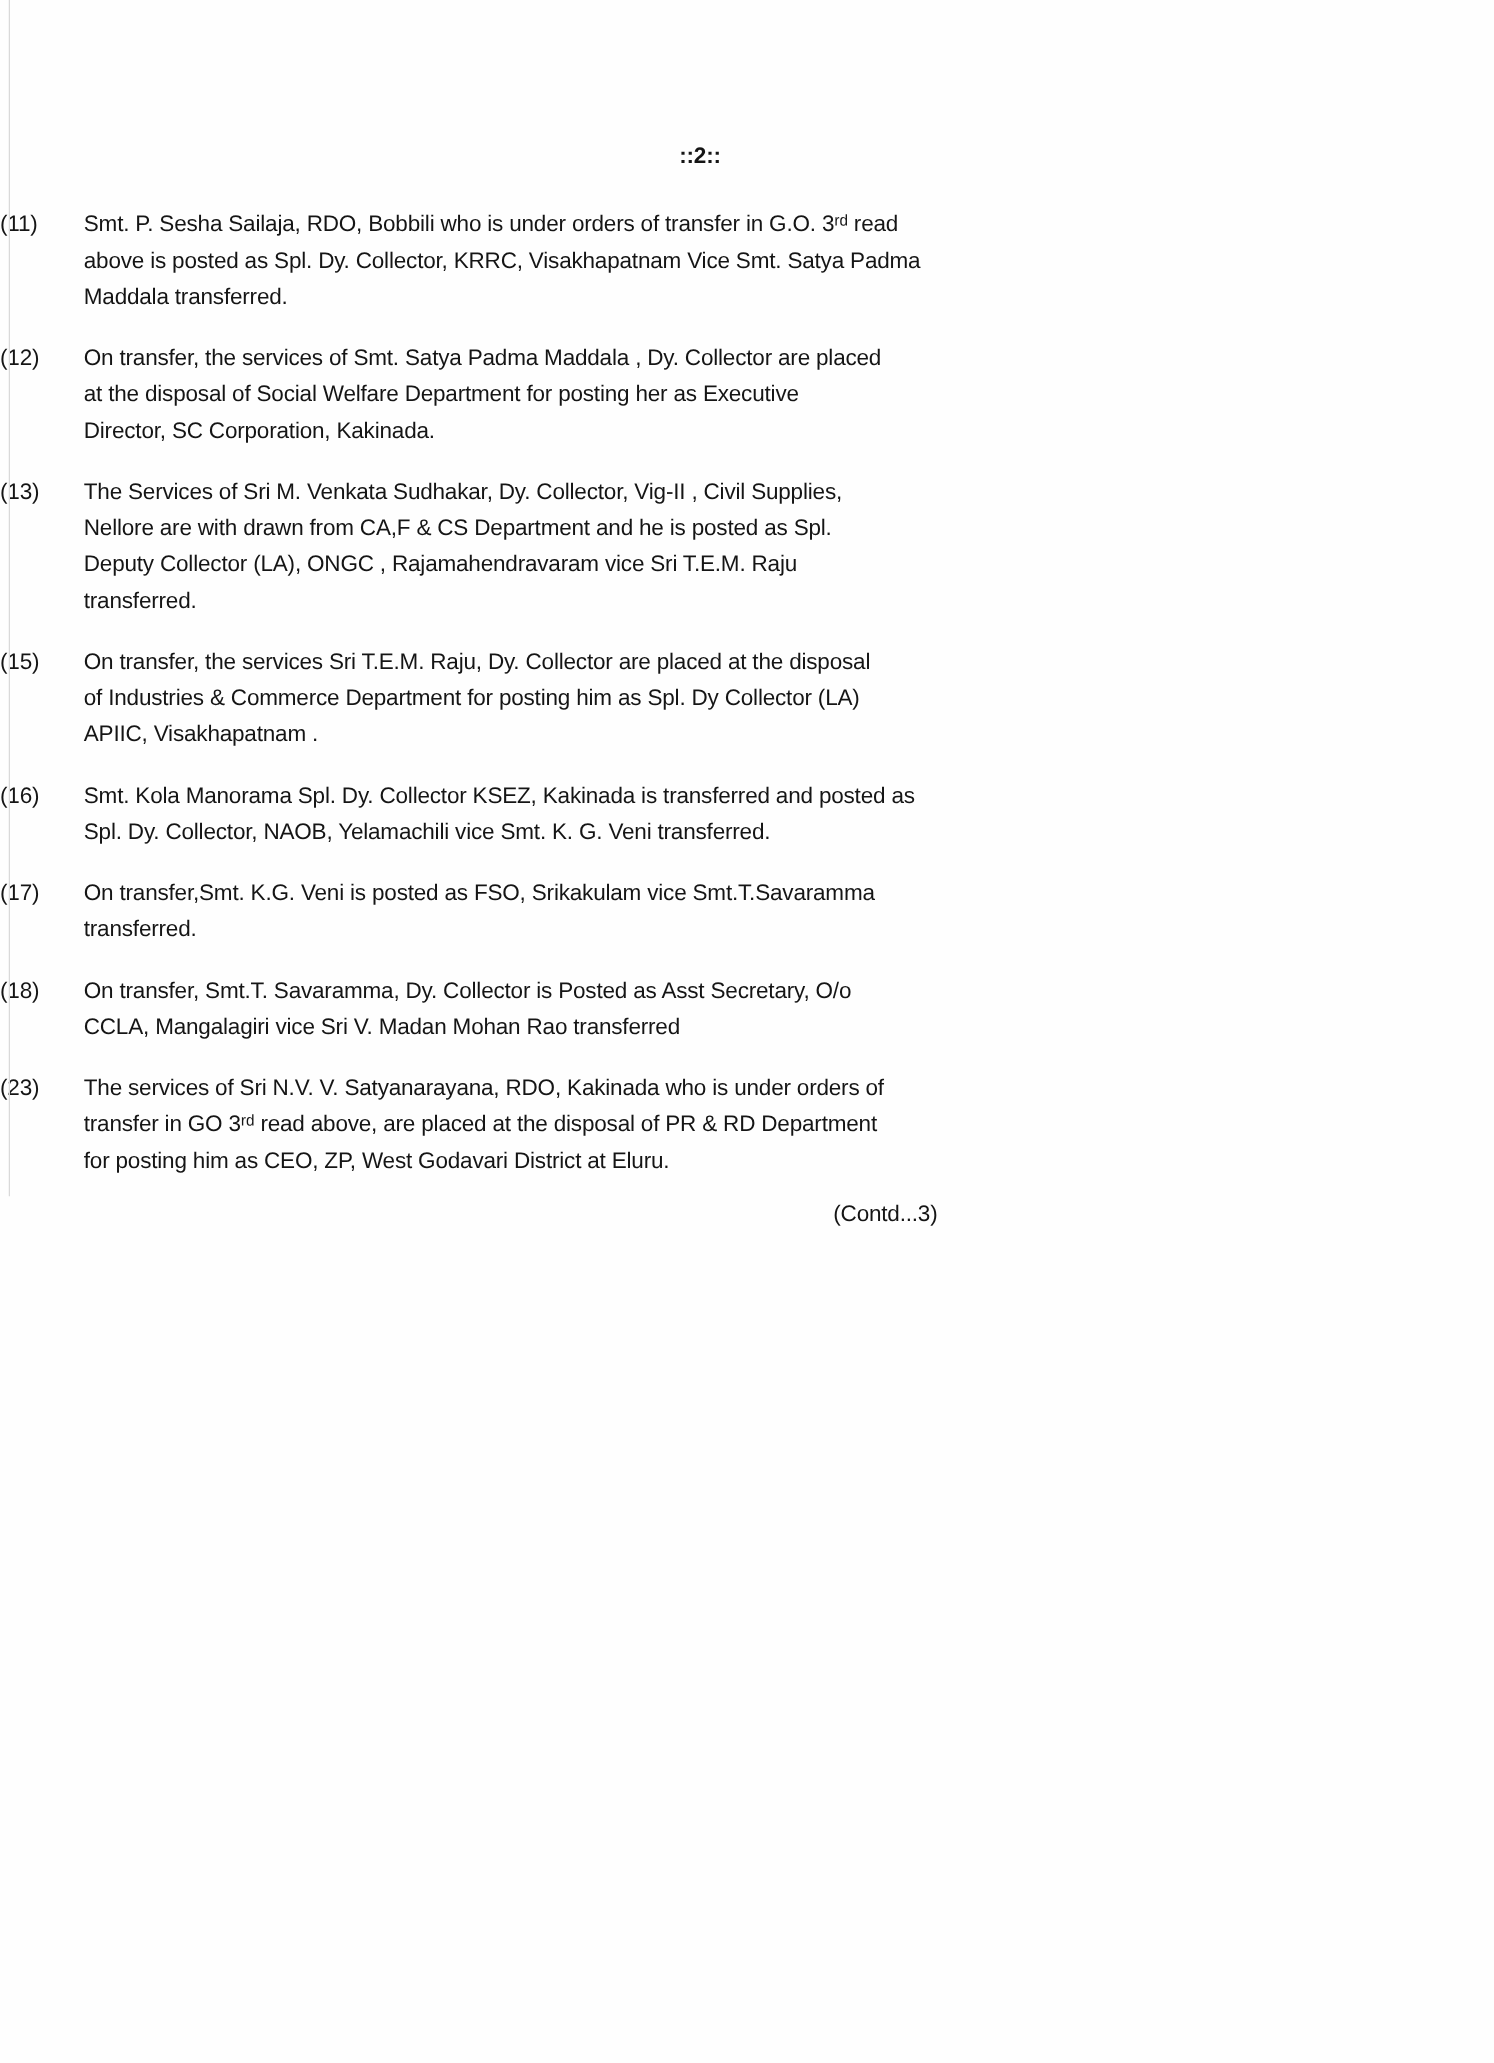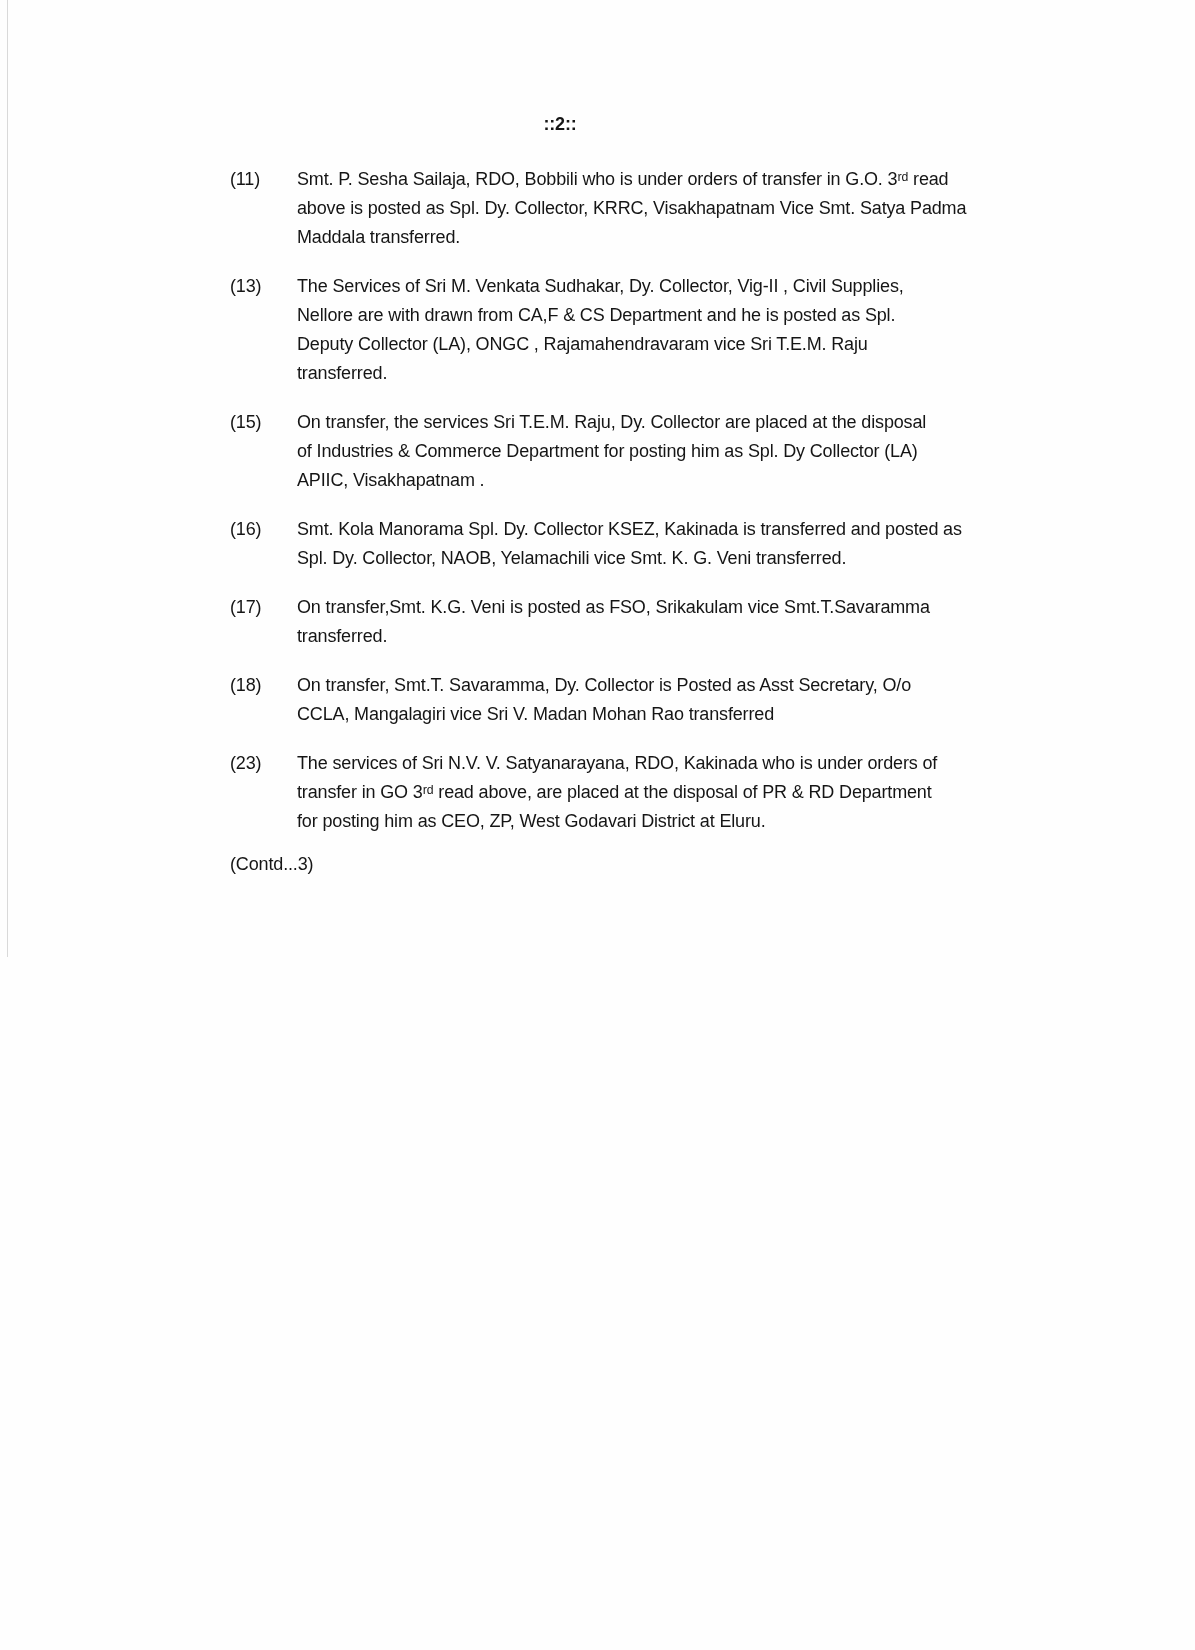--- a/index.html
+++ b/index.html
@@ -27,38 +27,37 @@
     height: 58%;
     background: #d9d9d9;
   }
   .page-number {
     width: 1120px;
     padding-top: 110px;
     text-align: center;
     font-weight: bold;
   }
   .content {
-    margin-left: 230px;
     width: 762px;
     margin-top: 26px;
   }
   .item {
     display: flex;
     margin-bottom: 20px;
   }
   .item-number {
     width: 67px;
     flex-shrink: 0;
   }
   .item-text {
     flex: 1;
     white-space: pre-line;
   }
   .contd {
-    text-align: left;
+    text-align: right;
     padding-right: 12px;
     margin-top: -6px;
   }
 </style>
 </head>
 <body>
 
 <div class="page">
   <div class="scan-edge-line"></div>
 
@@ -66,20 +65,26 @@
 
   <div class="content">
 
     <div class="item">
       <div class="item-number">(11)</div>
       <div class="item-text">Smt. P. Sesha Sailaja, RDO, Bobbili who is  under orders of transfer in G.O. 3ʳᵈ read
 above is posted as Spl. Dy. Collector, KRRC, Visakhapatnam Vice Smt. Satya Padma
 Maddala transferred.</div>
     </div>
 
+    <div class="item">
+      <div class="item-number">(12)</div>
+      <div class="item-text">On transfer,  the services of Smt. Satya Padma Maddala , Dy. Collector are placed
+at the disposal of   Social Welfare Department  for posting her as Executive
+Director, SC Corporation, Kakinada.</div>
+    </div>
 
 
     <div class="item">
       <div class="item-number">(13)</div>
       <div class="item-text">The Services of Sri M. Venkata Sudhakar, Dy. Collector, Vig-II , Civil Supplies,
 Nellore are with drawn from  CA,F &amp; CS Department  and  he is posted as Spl.
 Deputy  Collector  (LA), ONGC , Rajamahendravaram vice Sri T.E.M. Raju
 transferred.</div>
     </div>
 

